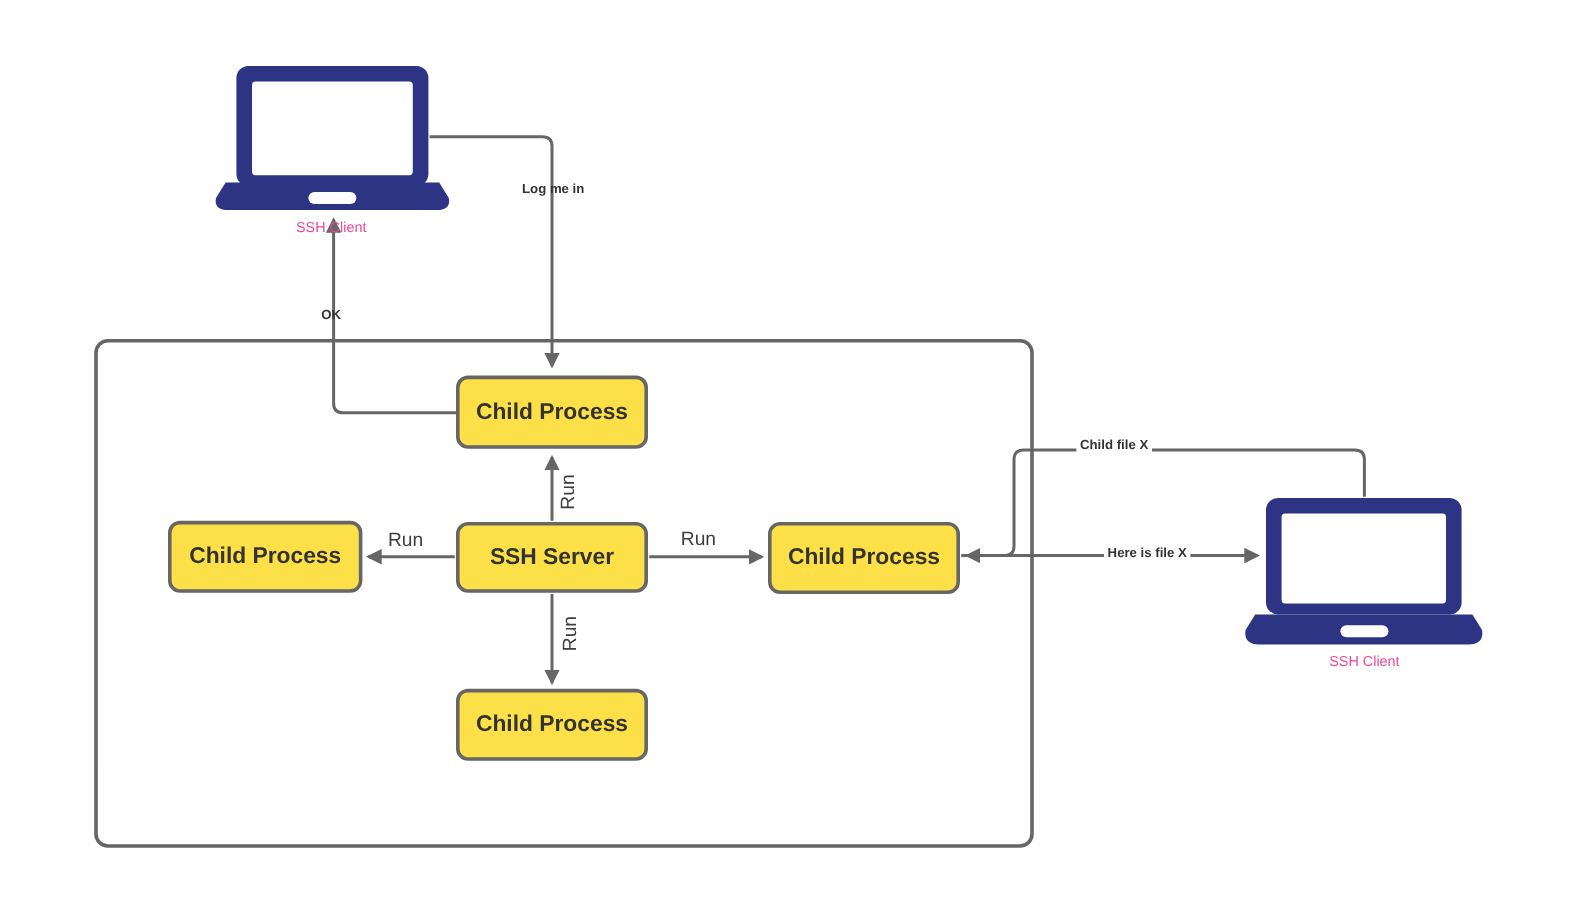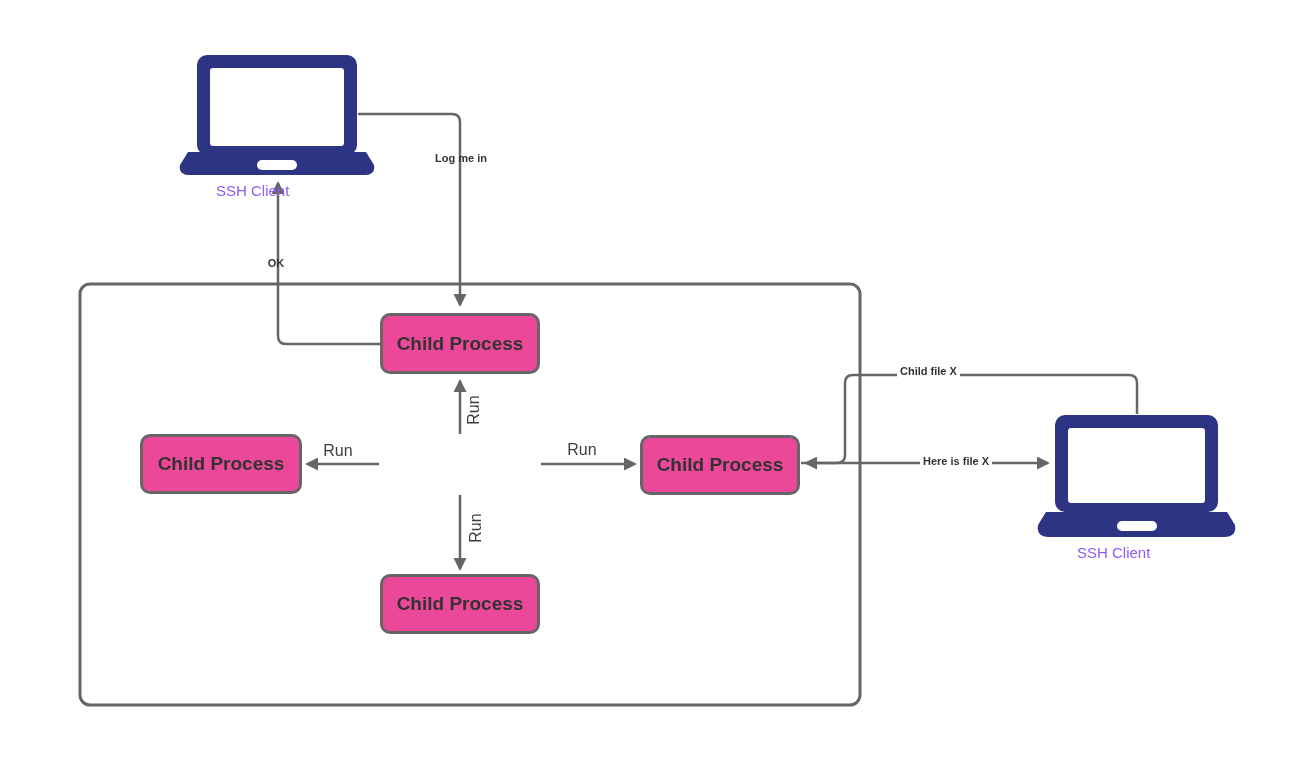--- a/index.html
+++ b/index.html
@@ -8,21 +8,21 @@
     width: 1312px;
     height: 759px;
     background: #ffffff;
     font-family: "Liberation Sans", sans-serif;
     overflow: hidden;
   }
   .layer { position: absolute; left: 0; top: 0; }
   .node {
     position: absolute;
     box-sizing: border-box;
-    background: #ec4899;
+    background: #fde047;
     border: 3px solid #666666;
     border-radius: 10px;
     display: flex;
     align-items: center;
     justify-content: center;
     font-weight: bold;
     font-size: 19px;
     color: #333333;
     white-space: nowrap;
   }
@@ -35,23 +35,23 @@
   }
   .bold { font-weight: bold; }
   .on-line { background: #ffffff; padding: 0 3px; }
   .run-label { font-size: 16px; color: #3d3d3d; }
   .rotated {
     transform: rotate(-90deg);
     transform-origin: center center;
   }
   .client-label {
     position: absolute;
-    font-size: 15px;
-    color: #8b5cf6;
-    text-align: left;
+    font-size: 12px;
+    color: #ec4899;
+    text-align: center;
     white-space: nowrap;
   }
 </style>
 </head>
 <body>
 
 <div class="canvas">
 
   <svg class="layer" width="1312" height="759" viewBox="0 0 1312 759">
     <defs>
@@ -89,20 +89,23 @@
   </svg>
 
   <div class="node" style="left:380px; top:313px; width:160px; height:61px;">
     <span>Child Process</span>
   </div>
 
   <div class="node" style="left:140px; top:434px; width:162px; height:60px;">
     <span>Child Process</span>
   </div>
 
+  <div class="node" style="left:380px; top:435px; width:160px; height:59px;">
+    <span>SSH Server</span>
+  </div>
 
   <div class="node" style="left:640px; top:435px; width:160px; height:60px;">
     <span>Child Process</span>
   </div>
 
   <div class="node" style="left:380px; top:574px; width:160px; height:60px;">
     <span>Child Process</span>
   </div>
 
   <div class="client-label" style="left:216px; top:182px; width:120px;">SSH Client</div>

